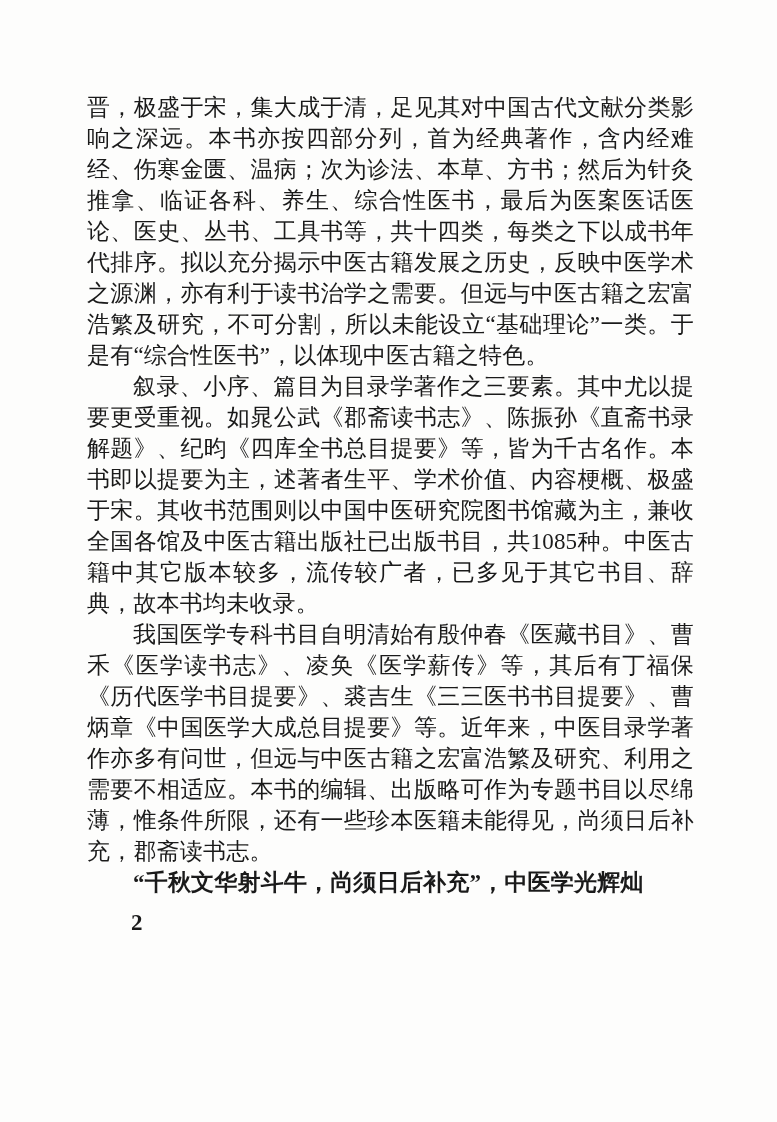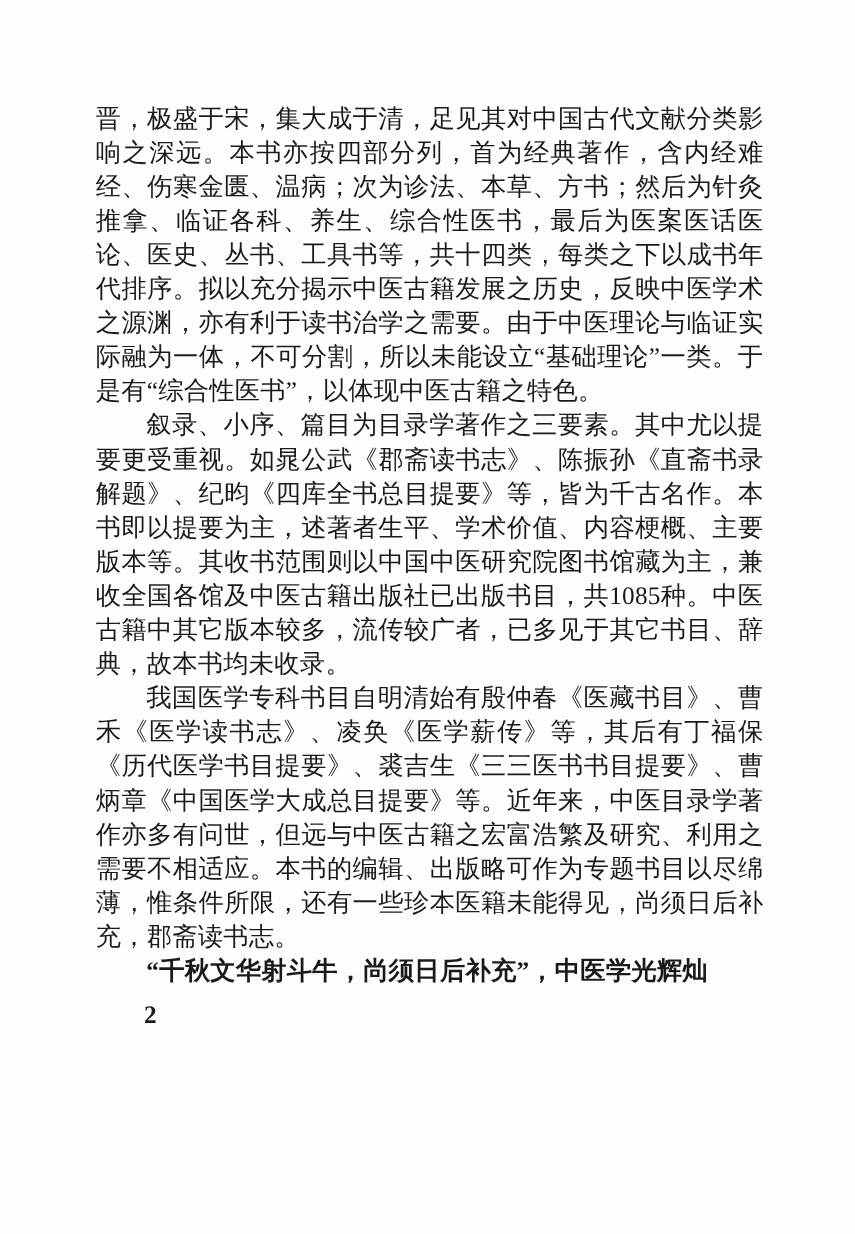--- a/index.html
+++ b/index.html
@@ -46,21 +46,21 @@
     font-weight: 700;
     color: #1a1a1a;
   }
 </style>
 </head>
 <body>
 
 <div class="page">
 
   <div class="text-block">
-    <p>晋，极盛于宋，集大成于清，足见其对中国古代文献分类影响之深远。本书亦按四部分列，首为经典著作，含内经难经、伤寒金匮、温病；次为诊法、本草、方书；然后为针灸推拿、临证各科、养生、综合性医书，最后为医案医话医论、医史、丛书、工具书等，共十四类，每类之下以成书年代排序。拟以充分揭示中医古籍发展之历史，反映中医学术之源渊，亦有利于读书治学之需要。由于中医理论与临证实际融为一体，不可分割，所以未能设立“基础理论”一类。于是有“综合性医书”，以体现中医古籍之特色。</p>
-    <p class="indent">叙录、小序、篇目为目录学著作之三要素。其中尤以提要更受重视。如晁公武《郡斋读书志》、陈振孙《直斋书录解题》、纪昀《四库全书总目提要》等，皆为千古名作。本书即以提要为主，述著者生平、学术价值、内容梗概、主要版本等。其收书范围则以中国中医研究院图书馆藏为主，兼收全国各馆及中医古籍出版社已出版书目，共1085种。中医古籍中其它版本较多，流传较广者，已多见于其它书目、辞典，故本书均未收录。</p>
+    <p>晋，极盛于宋，集大成于清，足见其对中国古代文献分类影响之深远。本书亦按四部分列，首为经典著作，含内经难经、伤寒金匮、温病；次为诊法、本草、方书；然后为针灸推拿、临证各科、养生、综合性医书，最后为医案医话医论、医史、丛书、工具书等，共十四类，每类之下以成书年代排序。拟以充分揭示中医古籍发展之历史，反映中医学术之源渊，亦有利于读书治学之需要。但远与中医古籍之宏富浩繁及研究，不可分割，所以未能设立“基础理论”一类。于是有“综合性医书”，以体现中医古籍之特色。</p>
+    <p class="indent">叙录、小序、篇目为目录学著作之三要素。其中尤以提要更受重视。如晁公武《郡斋读书志》、陈振孙《直斋书录解题》、纪昀《四库全书总目提要》等，皆为千古名作。本书即以提要为主，述著者生平、学术价值、内容梗概、极盛于宋。其收书范围则以中国中医研究院图书馆藏为主，兼收全国各馆及中医古籍出版社已出版书目，共1085种。中医古籍中其它版本较多，流传较广者，已多见于其它书目、辞典，故本书均未收录。</p>
     <p class="indent">我国医学专科书目自明清始有殷仲春《医藏书目》、曹禾《医学读书志》、凌奂《医学薪传》等，其后有丁福保《历代医学书目提要》、裘吉生《三三医书书目提要》、曹炳章《中国医学大成总目提要》等。近年来，中医目录学著作亦多有问世，但远与中医古籍之宏富浩繁及研究、利用之需要不相适应。本书的编辑、出版略可作为专题书目以尽绵薄，惟条件所限，还有一些珍本医籍未能得见，尚须日后补充，郡斋读书志。</p>
     <p class="indent emphasis">“千秋文华射斗牛，尚须日后补充”，中医学光辉灿</p>
   </div>
 
   <div class="page-number">2</div>
 
 </div>
 
 </body></html>

